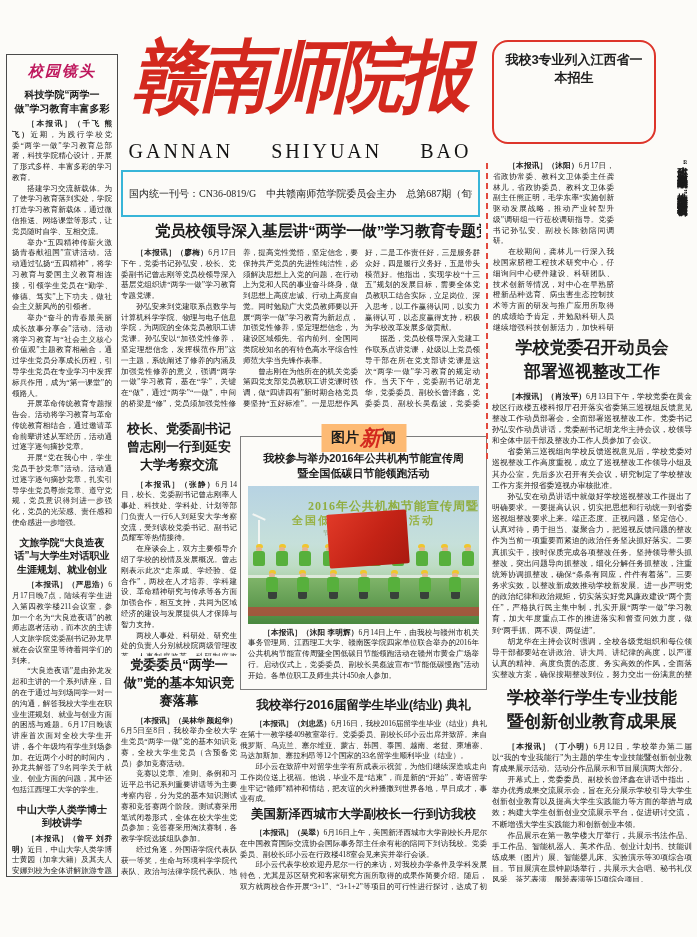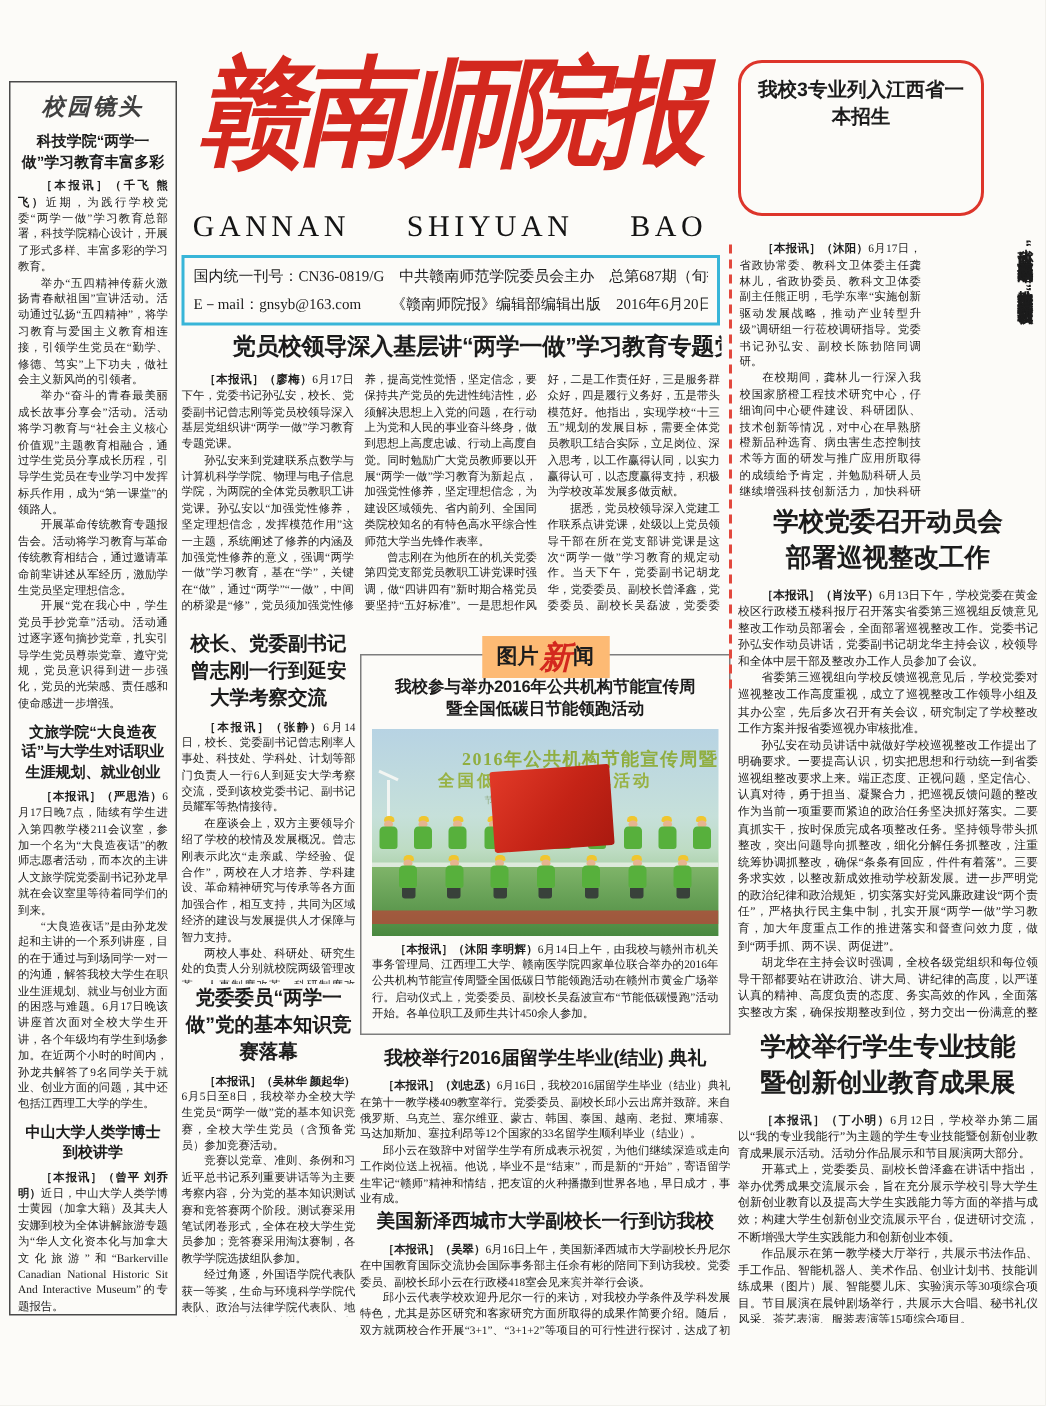--- a/index.html
+++ b/index.html
@@ -10,21 +10,21 @@
     background:#fcfbf8; overflow:hidden;
   }
   .sans { font-family:"Liberation Sans","DejaVu Sans",sans-serif; }
 
   
   #left-box {
     position:absolute; left:6px; top:54px; width:112px; height:823px;
     border:1.5px solid #4a4a4a; padding:7px 5px; overflow:hidden;
   }
   #left-box .section-header {
-    text-align:center; color:#404040; font-weight:bold; font-style:italic;
+    text-align:center; color:#be185d; font-weight:bold; font-style:italic;
     font-size:15px; letter-spacing:2px; margin-bottom:4px;
   }
   .small-art-title {
     font-family:"Liberation Sans","DejaVu Sans",sans-serif;
     font-weight:bold; font-size:10px; line-height:1.35; text-align:center;
     margin:7px 2px 4px 2px;
   }
   .body-text p {
     font-size:7.6px; line-height:1.42; text-align:justify; text-indent:2em;
   }
@@ -151,41 +151,41 @@
 </head>
 <body>
 
 <div id="page">
 
   <div id="left-box">
     <div class="section-header">校园镜头</div>
     <div class="small-art-title">科技学院“两学一做”学习教育丰富多彩</div>
     <div class="body-text">
         <p><b>［本报讯］（千飞 熊飞）</b>近期，为践行学校党委“两学一做”学习教育总部署，科技学院精心设计，开展了形式多样、丰富多彩的学习教育。</p>
+        <p>搭建学习交流新载体。为了使学习教育落到实处，学院打造学习教育新载体，通过微信推送、网络课堂等形式，让党员随时自学、互相交流。</p>
         <p>举办“五四精神传薪火激扬青春献祖国”宣讲活动。活动通过弘扬“五四精神”，将学习教育与爱国主义教育相连接，引领学生党员在“勤学、修德、笃实”上下功夫，做社会主义新风尚的引领者。</p>
         <p>举办“奋斗的青春最美丽成长故事分享会”活动。活动将学习教育与“社会主义核心价值观”主题教育相融合，通过学生党员分享成长历程，引导学生党员在专业学习中发挥标兵作用，成为“第一课堂”的领路人。</p>
-        <p>开展革命传统教育专题报告会。活动将学习教育与革命传统教育相结合，通过邀请革命前辈讲述从军经历，激励学生党员坚定理想信念。</p>
+        <p>开展革命传统教育专题报告会。活动将学习教育与革命传统教育相结合，通过邀请革命前辈讲述从军经历，活动通过逐字逐句摘抄党章。</p>
         <p>开展“党在我心中，学生党员手抄党章”活动。活动通过逐字逐句摘抄党章，扎实引导学生党员尊崇党章、遵守党规，党员意识得到进一步强化，党员的光荣感、责任感和使命感进一步增强。</p>
       </div>
     <div class="small-art-title">文旅学院“大良造夜话”与大学生对话职业生涯规划、就业创业</div>
     <div class="body-text">
         <p><b>［本报讯］（严思浩）</b>6月17日晚7点，陆续有学生进入第四教学楼211会议室，参加一个名为“大良造夜话”的教师志愿者活动，而本次的主讲人文旅学院党委副书记孙龙早就在会议室里等待着同学们的到来。</p>
         <p>“大良造夜话”是由孙龙发起和主讲的一个系列讲座，目的在于通过与到场同学一对一的沟通，解答我校大学生在职业生涯规划、就业与创业方面的困惑与难题。6月17日晚该讲座首次面对全校大学生开讲，各个年级均有学生到场参加。在近两个小时的时间内，孙龙共解答了9名同学关于就业、创业方面的问题，其中还包括江西理工大学的学生。</p>
       </div>
     <div class="small-art-title">中山大学人类学博士到校讲学</div>
     <div class="body-text">
         <p><b>［本报讯］（曾平 刘乔明）</b>近日，中山大学人类学博士黄园（加拿大籍）及其夫人安娜到校为全体讲解旅游专题为“华人文化资本化与加拿大文化旅游”和“Barkerville Canadian National Historic Sit And Interactive Museum”的专题报告。</p>
       </div>
   </div>
 
   <div id="masthead-title">赣南师院报</div>
   <div id="masthead-latin">GANNAN SHIYUAN BAO</div>
   <div id="info-box">
     <div>国内统一刊号：CN36-0819/G　中共赣南师范学院委员会主办　总第687期（旬报）</div>
-    <div>E－mail：gnsyb@163.com　　《赣南师院报》编辑部编辑出版　2016年6月20日</div>
   </div>
 
   <div id="lead-headline" class="sans">党员校领导深入基层讲“两学一做”学习教育专题党课</div>
   <div id="lead-body" class="body-text">
       <p><b>［本报讯］（廖梅）</b>6月17日下午，党委书记孙弘安，校长、党委副书记曾志刚等党员校领导深入基层党组织讲“两学一做”学习教育专题党课。</p>
       <p>孙弘安来到党建联系点数学与计算机科学学院、物理与电子信息学院，为两院的全体党员教职工讲党课。孙弘安以“加强党性修养，坚定理想信念，发挥模范作用”这一主题，系统阐述了修养的内涵及加强党性修养的意义，强调“两学一做”学习教育，基在“学”，关键在“做”，通过“两学”“一做”，中间的桥梁是“修”，党员须加强党性修养，提高党性觉悟，坚定信念，要保持共产党员的先进性纯洁性，必须解决思想上入党的问题，在行动上为党和人民的事业奋斗终身，做到思想上高度忠诚、行动上高度自觉。同时勉励广大党员教师要以开展“两学一做”学习教育为新起点，加强党性修养，坚定理想信念，为建设区域领先、省内前列、全国同类院校知名的有特色高水平综合性师范大学当先锋作表率。</p>
       <p>曾志刚在为他所在的机关党委第四党支部党员教职工讲党课时强调，做“四讲四有”新时期合格党员要坚持“五好标准”。一是思想作风好，二是工作责任好，三是服务群众好，四是履行义务好，五是带头模范好。他指出，实现学校“十三五”规划的发展目标，需要全体党员教职工结合实际，立足岗位、深入思考，以工作赢得认同，以实力赢得认可，以态度赢得支持，积极为学校改革发展多做贡献。</p>
       <p>据悉，党员校领导深入党建工作联系点讲党课，处级以上党员领导干部在所在党支部讲党课是这次“两学一做”学习教育的规定动作。当天下午，党委副书记胡龙华，党委委员、副校长曾泽鑫，党委委员、副校长吴磊波，党委委员、纪委书记辛跃武，校长助理姚龙华等党员校领导也分别深入基层党建工作联系点讲党课。</p>
     </div>
 

